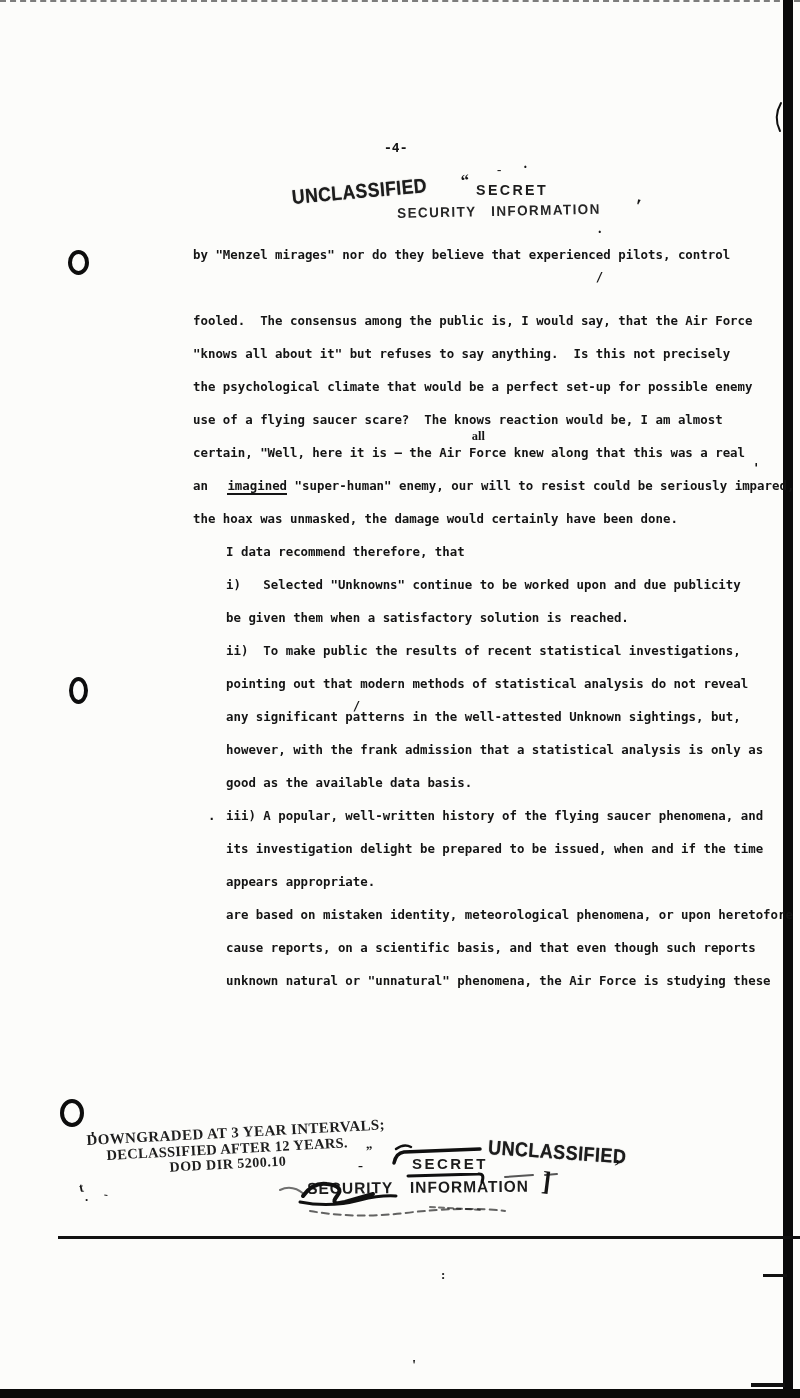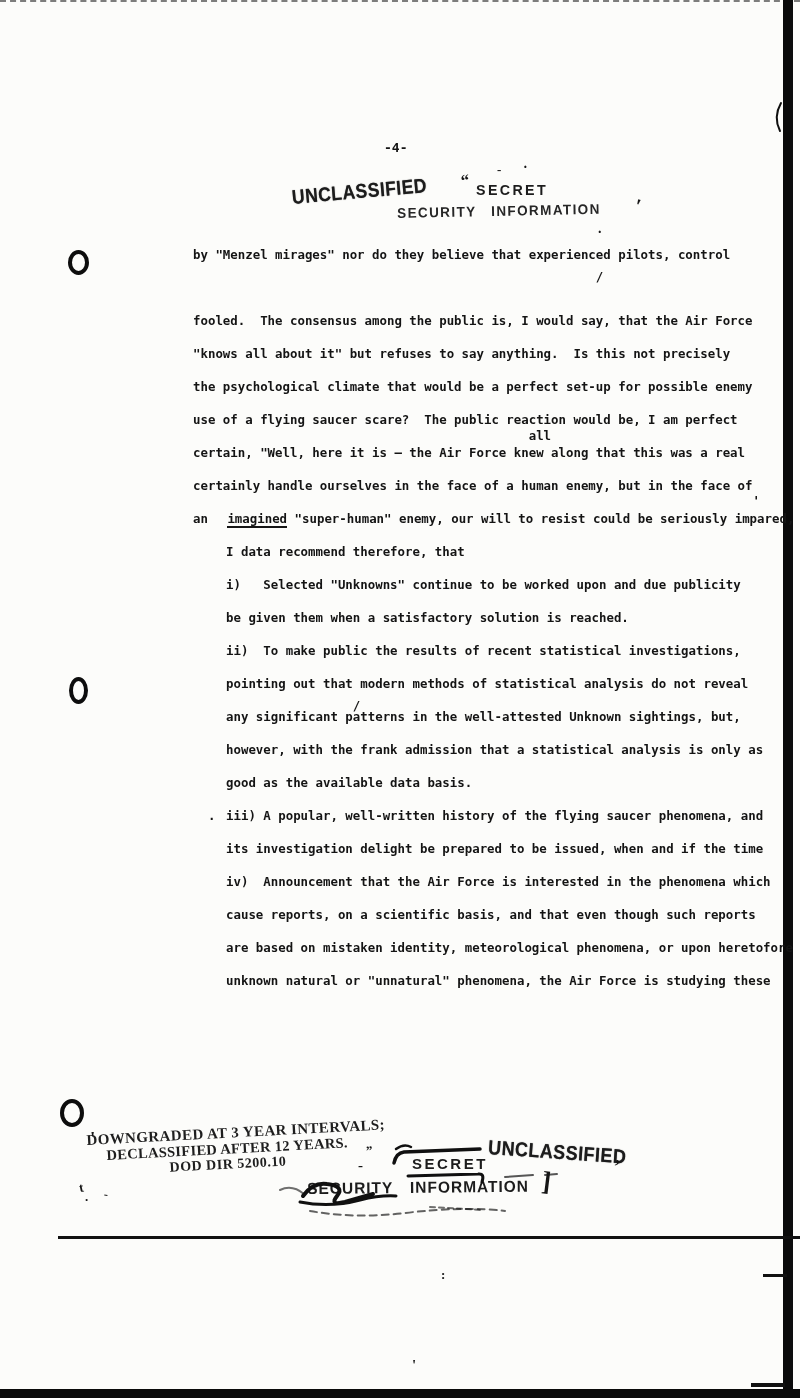--- a/index.html
+++ b/index.html
@@ -75,37 +75,37 @@
   <div class="stamp" id="unclassified-top">UNCLASSIFIED</div>
   <div class="stamp" id="secret-top">SECRET</div>
   <div class="stamp" id="security-top">SECURITY  INFORMATION</div>
 
   <div id="body-lines">
       <div class="line"><span>by "Menzel mirages" nor do they believe that experienced pilots, control</span></div>
       <div class="line"><span class="insert" style="left: 54ch; top: 0px;">/</span></div>
       <div class="line"><span>fooled.  The consensus among the public is, I would say, that the Air Force</span></div>
       <div class="line"><span>"knows all about it" but refuses to say anything.  Is this not precisely</span></div>
       <div class="line"><span>the psychological climate that would be a perfect set-up for possible enemy</span></div>
-      <div class="line"><span>use of a flying saucer scare?  The public reaction would be, I am perfect</span></div>
-      <div class="line"><span>certain, "Well, here it is — the Air Force knew along that this was a real</span><span class="insert" style="left: 45ch; top: -6px;">all</span></div>
-      <div class="line"><span>certainly handle ourselves in the face of a human enemy, but in the face of</span></div>
+      <div class="line"><span>use of a flying saucer scare?  The knows reaction would be, I am almost</span></div>
+      <div class="line"><span>certain, "Well, here it is — the Air Force knew along that this was a real</span><span class="insert" style="left: 45ch; top: -6px; font-family: Liberation Serif, serif;">all</span></div>
       <div class="line"><span>an </span><span class="u">imagined</span><span> "super-human" enemy, our will to resist could be seriously impared,</span><span class="insert" style="left: 75ch; top: -7px;">'</span></div>
+      <div class="line"><span>the hoax was unmasked, the damage would certainly have been done.</span></div>
       <div class="line rec"><span>I data recommend therefore, that</span></div>
       <div class="line rec"><span>i)   Selected "Unknowns" continue to be worked upon and due publicity</span></div>
       <div class="line rec"><span>be given them when a satisfactory solution is reached.</span></div>
       <div class="line rec"><span>ii)  To make public the results of recent statistical investigations,</span></div>
       <div class="line rec"><span>pointing out that modern methods of statistical analysis do not reveal</span></div>
       <div class="line rec"><span>any significant patterns in the well-attested Unknown sightings, but,</span><span class="insert" style="left: 17ch; top: 0px;">/</span></div>
       <div class="line rec"><span>however, with the frank admission that a statistical analysis is only as</span></div>
       <div class="line rec"><span>good as the available data basis.</span></div>
       <div class="line rec"><span>iii) A popular, well-written history of the flying saucer phenomena, and</span><span class="lead">.</span></div>
       <div class="line rec"><span>its investigation delight be prepared to be issued, when and if the time</span></div>
-      <div class="line rec"><span>iv)  Announcement that the Air Force is interested in the phenomena which</span></div>
+      <div class="line rec"><span>appears appropriate.</span></div>
+      <div class="line rec"><span>are based on mistaken identity, meteorological phenomena, or upon heretofore</span></div>
       <div class="line rec"><span>cause reports, on a scientific basis, and that even though such reports</span></div>
-      <div class="line rec"><span>are based on mistaken identity, meteorological phenomena, or upon heretofore</span></div>
       <div class="line rec"><span>unknown natural or "unnatural" phenomena, the Air Force is studying these</span></div>
     </div>
 
   <div class="stamp" id="downgraded-stamp">
     <div class="l1">DOWNGRADED AT 3 YEAR INTERVALS;</div>
     <div class="l2">DECLASSIFIED AFTER 12 YEARS.</div>
     <div class="l3">DOD DIR 5200.10</div>
   </div>
   <div class="stamp" id="secret-bottom">SECRET</div>
   <div class="stamp" id="security-bottom">SECURITY INFORMATION</div>

